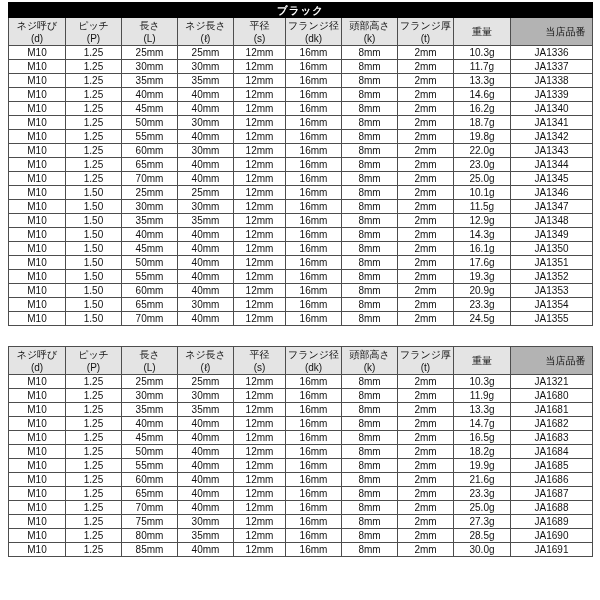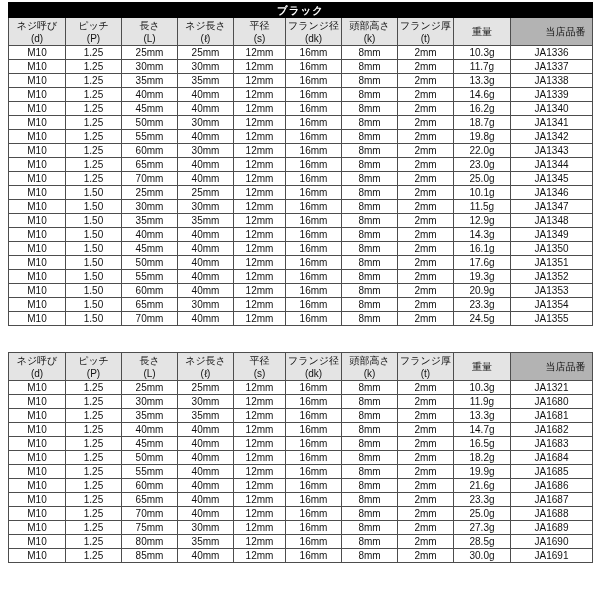--- a/index.html
+++ b/index.html
@@ -14,21 +14,21 @@
     color: #111111;
     box-sizing: border-box;
   }
   .wrap {
     padding: 2px 8px 0 8px;
   }
   table.spec {
     border-collapse: collapse;
     table-layout: fixed;
     width: 584px;
-    margin: 0 0 26px 0;
+    margin: 0 0 20px 0;
   }
   table.spec th, table.spec td {
     border: 1px solid #4d4d4d;
     text-align: center;
     vertical-align: middle;
     font-size: 10px;
     line-height: 12px;
     padding: 0 1px;
     height: 13px;
     overflow: hidden;

